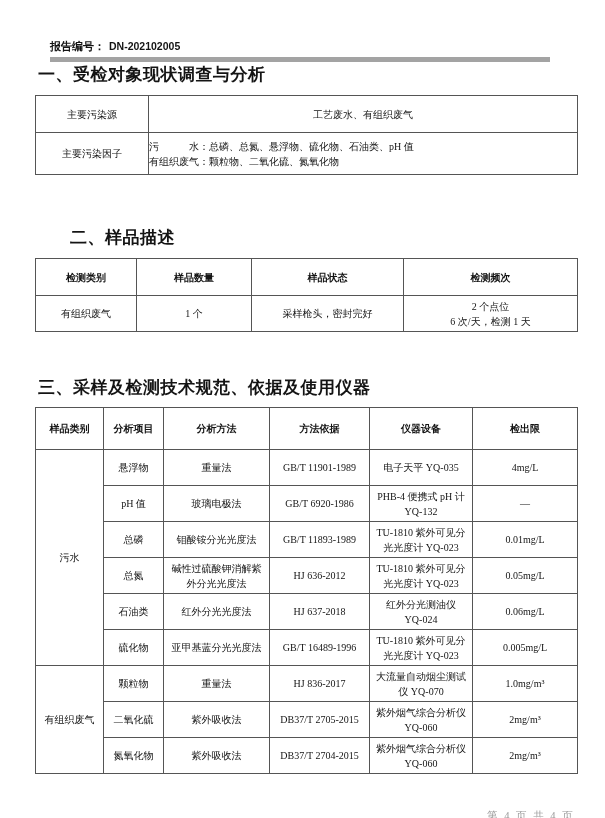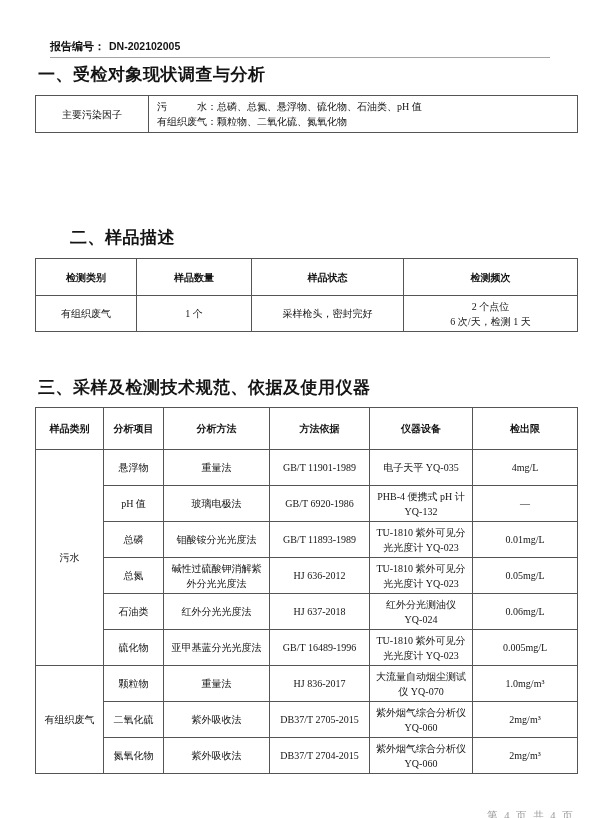--- a/index.html
+++ b/index.html
@@ -4,21 +4,21 @@
 <style>
   html,body{margin:0;padding:0;}
   body{
     width:605px;height:818px;position:relative;background:#ffffff;
     font-family:"Liberation Serif","DejaVu Serif",serif;color:#141414;
     overflow:hidden;
   }
   .abs{position:absolute;}
   
   #report-line{
-    left:50px;top:39px;width:500px;border-bottom:1px solid #a3a3a3;
+    left:50px;top:39px;width:500px;border-bottom:5px solid #a3a3a3;
     padding-bottom:3px;font-size:11px;font-weight:700;
   }
   #report-line .no{
     font-family:"Liberation Sans","DejaVu Sans",sans-serif;
     font-size:10.5px;font-weight:700;margin-left:4px;
   }
   .sec-title{
     font-size:17px;font-weight:700;margin:0;line-height:16px;letter-spacing:0.5px;
   }
   #sec1-title{left:38px;top:67px;}
@@ -34,41 +34,45 @@
   #table1{left:35px;top:95px;}
   #table2{left:35px;top:258px;}
   #table3{left:35px;top:407px;}
   #table1 tr:nth-child(1){height:37px;}
   #table1 tr:nth-child(2){height:42px;}
   #table1 tr:nth-child(3){height:40px;}
   #table2 thead tr{height:37px;}
   #table2 tbody tr{height:36px;}
   #table3 thead tr{height:42px;}
   #table3 tbody tr{height:36px;}
-  #table1 td.val-left{text-align:left;padding-left:8px;}
+  #table1 td.val-left{text-align:left;padding-left:0;}
   #page-footer{
     left:487px;top:809px;font-size:10.5px;color:#9a9a9a;
     letter-spacing:2px;white-space:nowrap;
   }
 </style>
 </head>
 <body>
 
 <div id="report-line" class="abs">
   <span>报告编号：</span><span class="no">DN-202102005</span>
 </div>
 
 <h2 id="sec1-title" class="sec-title abs">一、受检对象现状调查与分析</h2>
 
 <table id="table1" class="abs">
   <colgroup>
       <col style="width:113px">
       <col style="width:429px">
     </colgroup>
   <tbody id="t1body">
+      <tr>
+        <td>主要污染源</td>
+        <td>工艺废水、有组织废气</td>
+      </tr>
       <tr>
         <td>主要污染因子</td>
         <td class="val-left">污　　　水：总磷、总氮、悬浮物、硫化物、石油类、pH 值
 有组织废气：颗粒物、二氧化硫、氮氧化物</td>
       </tr>
     </tbody>
 </table>
 
 <h2 id="sec2-title" class="sec-title abs">二、样品描述</h2>
 

